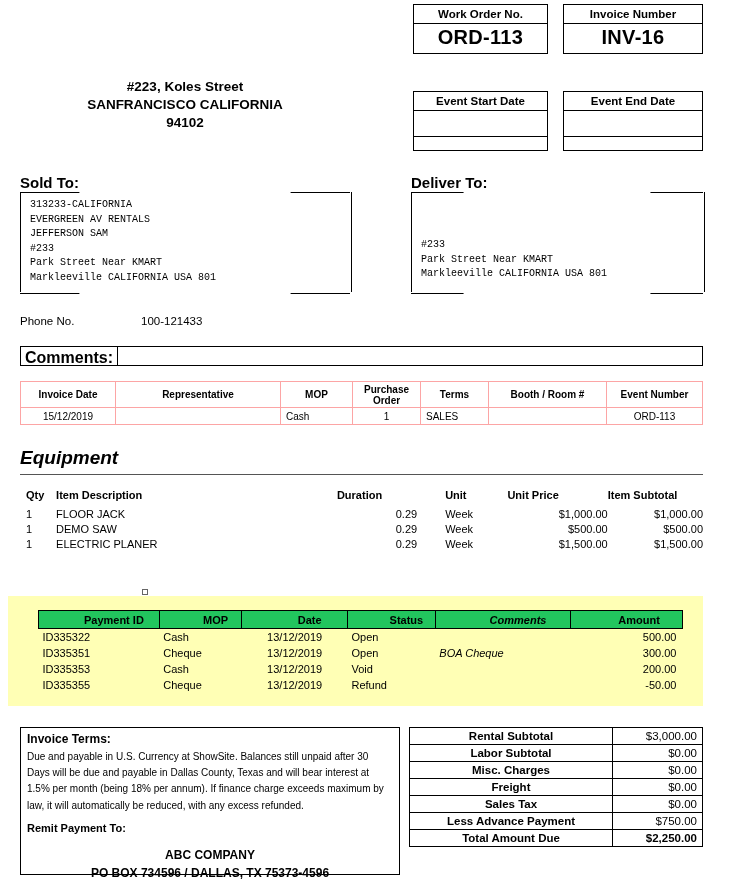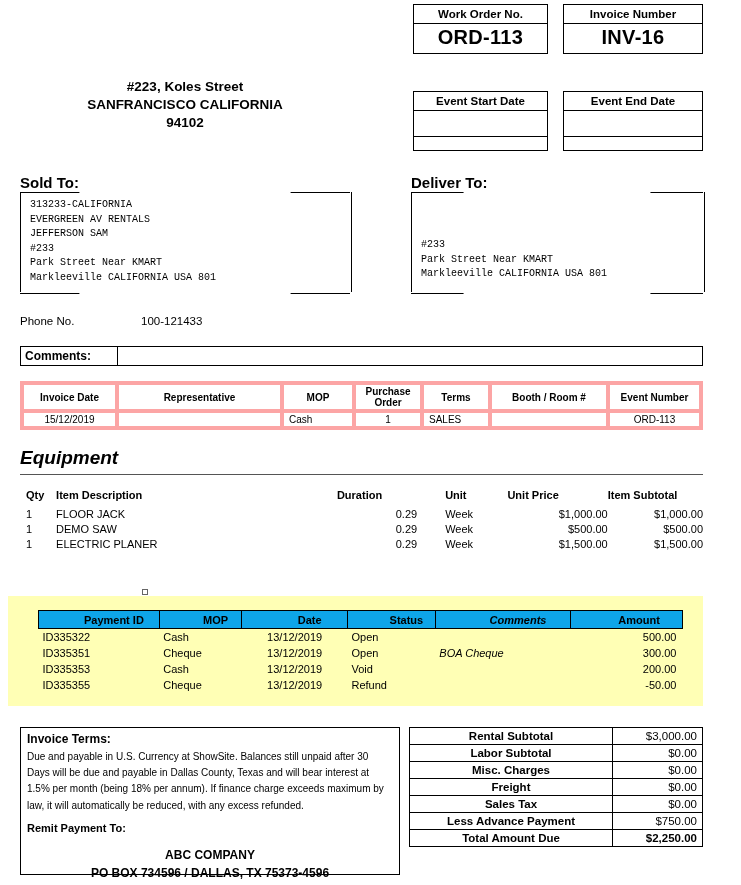--- a/index.html
+++ b/index.html
@@ -73,31 +73,31 @@
   #phone-label { position:absolute; left:20px; top:315px; font-size:11.5px; }
   #phone-value { position:absolute; left:141px; top:315px; font-size:11.5px; }
 
   
   #comments-row {
     position:absolute; left:20px; top:346px; width:683px; height:20px;
     border:1px solid #000; display:flex;
   }
   #comments-row .lbl {
     width:97px; border-right:1px solid #000;
-    font-weight:bold; font-size:12px; padding:2px 0 0 4px;
+    font-weight:bold; font-size:16px; padding:2px 0 0 4px;
   }
   #comments-row .fld { flex:1; }
 
   
   #info-table {
     position:absolute; left:20px; top:381px; width:683px;
     border-collapse:collapse; font-size:10px;
   }
   #info-table th, #info-table td {
-    border:4px solid #fca5a5; text-align:center; font-size:10px;
+    border:1px solid #fca5a5; text-align:center; font-size:10px;
   }
   #info-table th { font-weight:bold; height:26px; padding:1px 2px; }
   #info-table td { height:17px; padding:1px 12px; }
   #info-table td.l { text-align:left; padding-left:5px; }
 
   
   #equip-title {
     position:absolute; left:20px; top:447px;
     font-size:19px; font-weight:bold; font-style:italic;
   }
@@ -128,21 +128,21 @@
   #pay-handle {
     position:absolute; left:142px; top:589px; width:6px; height:6px;
     background:#ffffff; border:1px solid #666;
   }
   #pay-table {
     position:absolute; left:38px; top:610px; width:645px;
     border-collapse:collapse; font-size:11px;
   }
   #pay-table th {
     border:1px solid #000; font-weight:bold; font-size:11px;
-    text-align:center; height:18px; background:#0ea5e9;padding-left:31px;
+    text-align:center; height:18px; background:#22c55e;padding-left:31px;
   }
   #pay-table td {
     font-size:11px; height:16px; padding:0 4px; border:0;
   }
   .p-id { width:125px; }
   .p-mop { width:85px; }
   .p-date { width:110px; text-align:center;margin-top:36px; }
   .p-status { width:90px; }
   .p-comments { width:140px;font-style:italic; }
   .p-amount { width:115px; text-align:right; padding-right:6px !important; }

